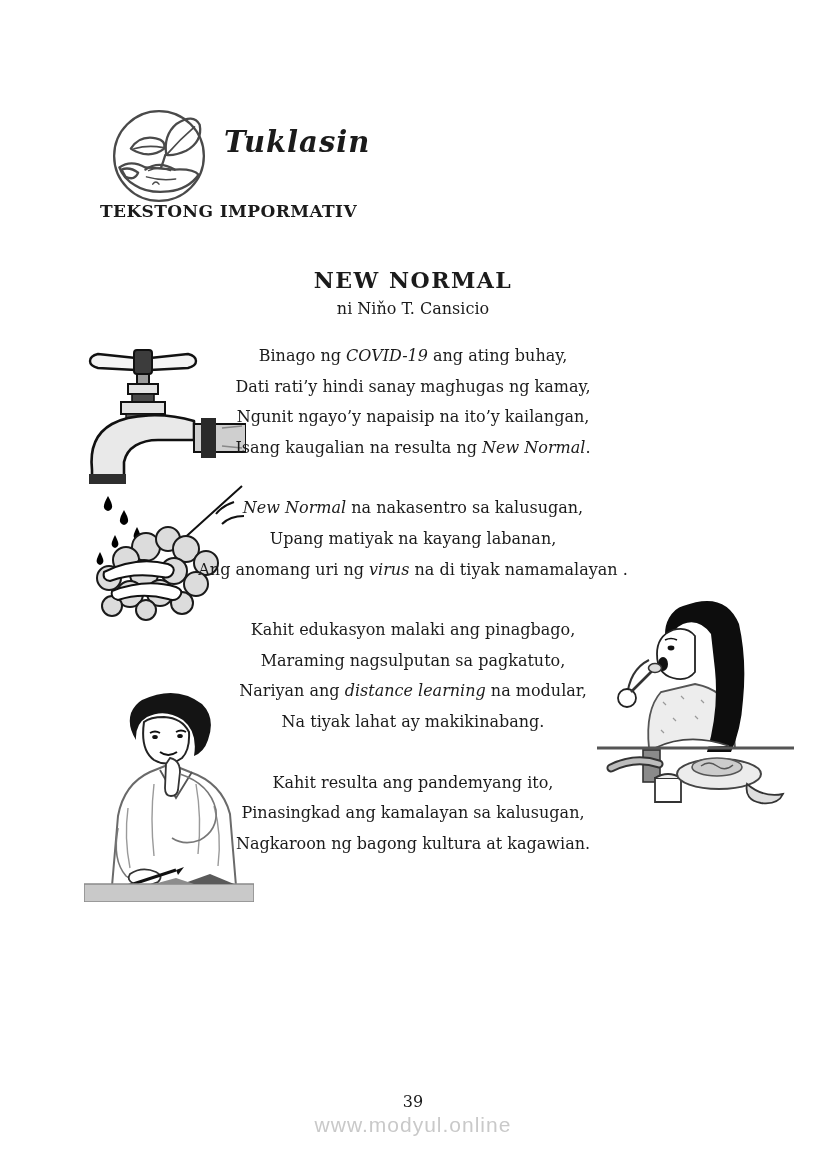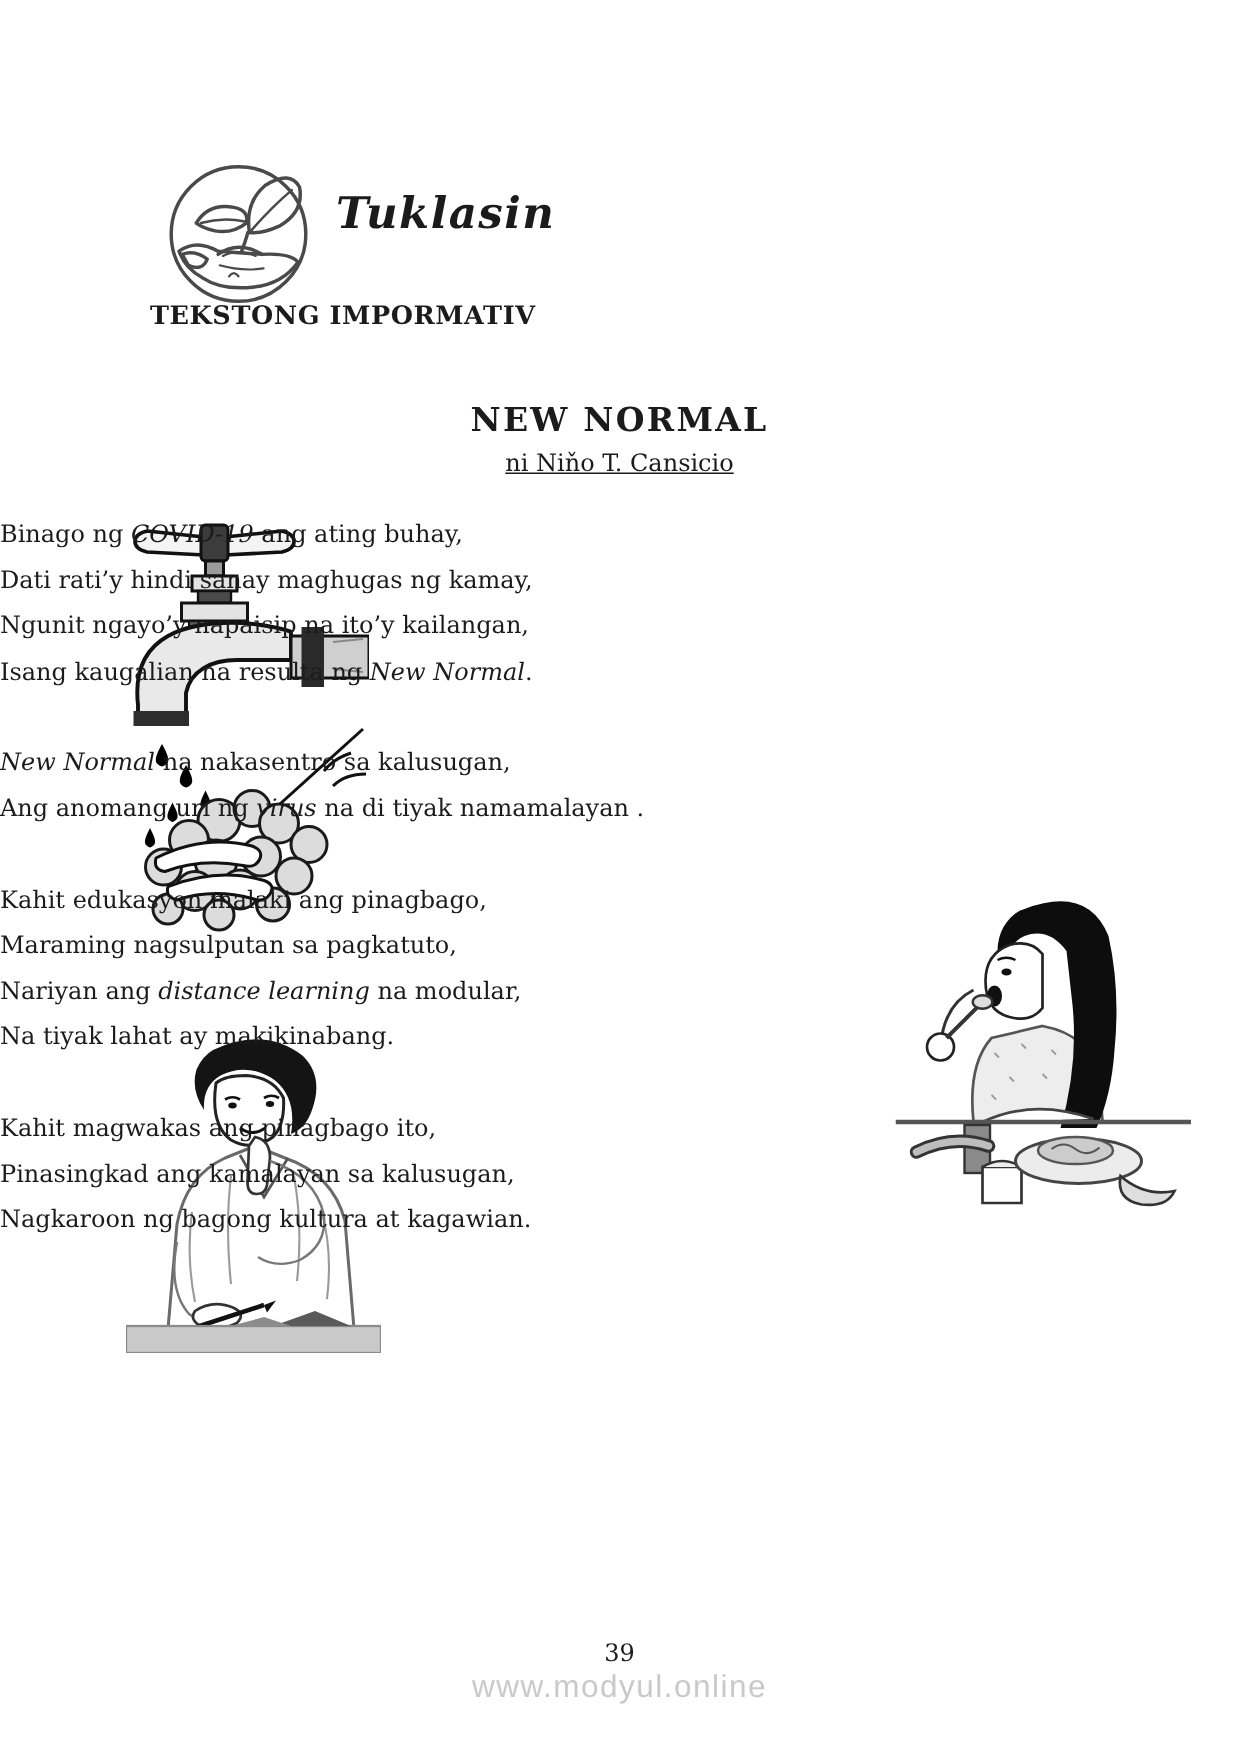--- a/index.html
+++ b/index.html
@@ -13,22 +13,22 @@
     font-size:29px;font-weight:bold;font-style:italic;letter-spacing:1px;
   }
   .subsection{
     position:absolute;left:100px;top:201px;
     font-size:17px;font-weight:bold;letter-spacing:.4px;
   }
   .poem-title{
     position:absolute;left:0;right:0;top:267px;text-align:center;
     font-size:22px;font-weight:bold;letter-spacing:1.5px;
   }
-  .poem-byline{position:absolute;left:0;right:0;top:299px;text-align:center;font-size:16px;text-decoration:underline;}
-  .poem{position:absolute;left:0;right:0;top:341px;text-align:left;font-size:16px;}
+  .poem-byline{position:absolute;left:0;right:0;top:299px;text-align:center;font-size:16px;}
+  .poem{position:absolute;left:0;right:0;top:341px;text-align:center;font-size:16px;}
   .stanza{margin-bottom:30px;}
   .stanza:nth-child(4){margin-top:7px;}
   .poem-line{line-height:30.6px;white-space:pre-wrap;}
   .poem-line em{font-style:italic;}
   .illo{position:absolute;}
   .illo-faucet{left:84px;top:344px;width:162px;height:278px;}
   .illo-man{left:84px;top:688px;width:170px;height:214px;}
   .illo-woman{left:597px;top:598px;width:197px;height:208px;}
   .page-number{position:absolute;left:0;right:0;top:1092px;text-align:center;font-size:16px;}
   .watermark{
@@ -195,30 +195,31 @@
 
   <div class="poem">
       <div class="stanza">
         <div class="poem-line"><span>Binago ng </span><em>COVID-19</em><span> ang ating buhay,</span></div>
         <div class="poem-line"><span>Dati rati’y hindi sanay maghugas ng kamay,</span></div>
         <div class="poem-line"><span>Ngunit ngayo’y napaisip na ito’y kailangan,</span></div>
         <div class="poem-line"><span>Isang kaugalian na resulta ng </span><em>New Normal</em><span>.</span></div>
       </div>
       <div class="stanza">
         <div class="poem-line"><em>New Normal</em><span> na nakasentro sa kalusugan,</span></div>
+        <div class="poem-line"><span>Upang matiyak na kayang labanan,</span></div>
         <div class="poem-line"><span>Ang anomang uri ng </span><em>virus</em><span> na di tiyak namamalayan .</span></div>
       </div>
       <div class="stanza">
         <div class="poem-line"><span>Kahit edukasyon malaki ang pinagbago,</span></div>
         <div class="poem-line"><span>Maraming nagsulputan sa pagkatuto,</span></div>
         <div class="poem-line"><span>Nariyan ang </span><em>distance learning</em><span> na modular,</span></div>
         <div class="poem-line"><span>Na tiyak lahat ay makikinabang.</span></div>
       </div>
       <div class="stanza">
-        <div class="poem-line"><span>Kahit magwakas ang pinagbago ito,</span></div>
+        <div class="poem-line"><span>Kahit resulta ang pandemyang ito,</span></div>
         <div class="poem-line"><span>Pinasingkad ang kamalayan sa kalusugan,</span></div>
         <div class="poem-line"><span>Nagkaroon ng bagong kultura at kagawian.</span></div>
       </div>
     </div>
 
   <div class="page-number">39</div>
   <div class="watermark">www.modyul.online</div>
 
 </div>
 

